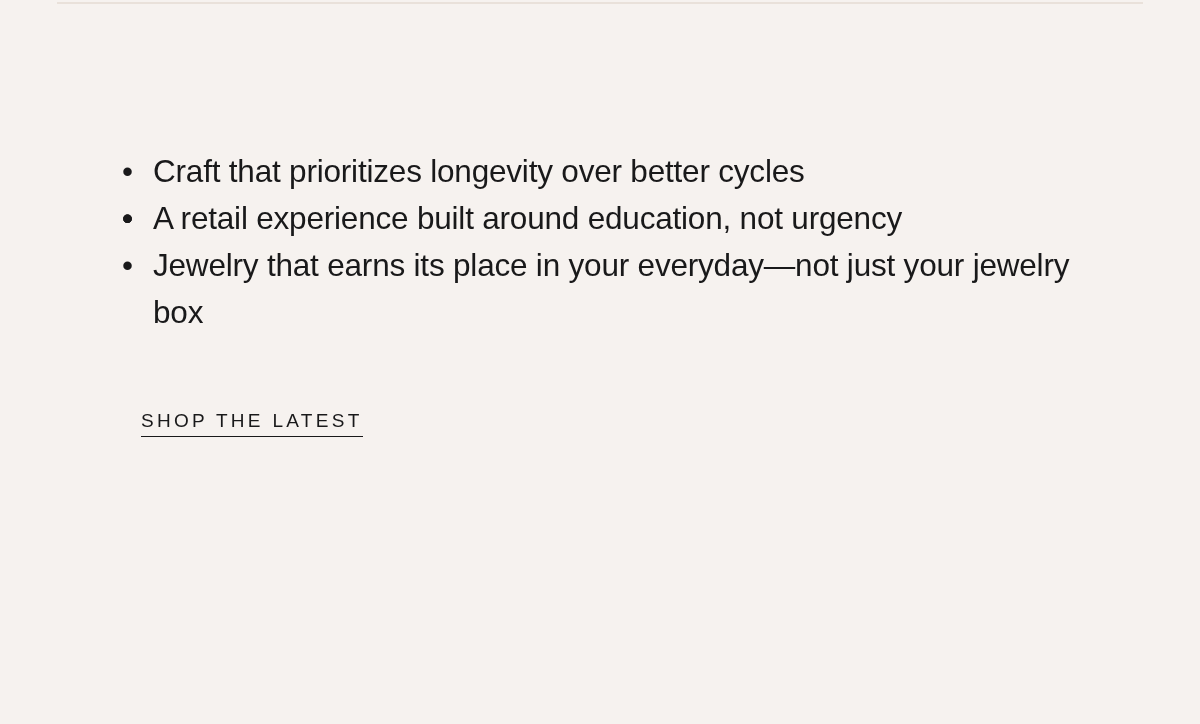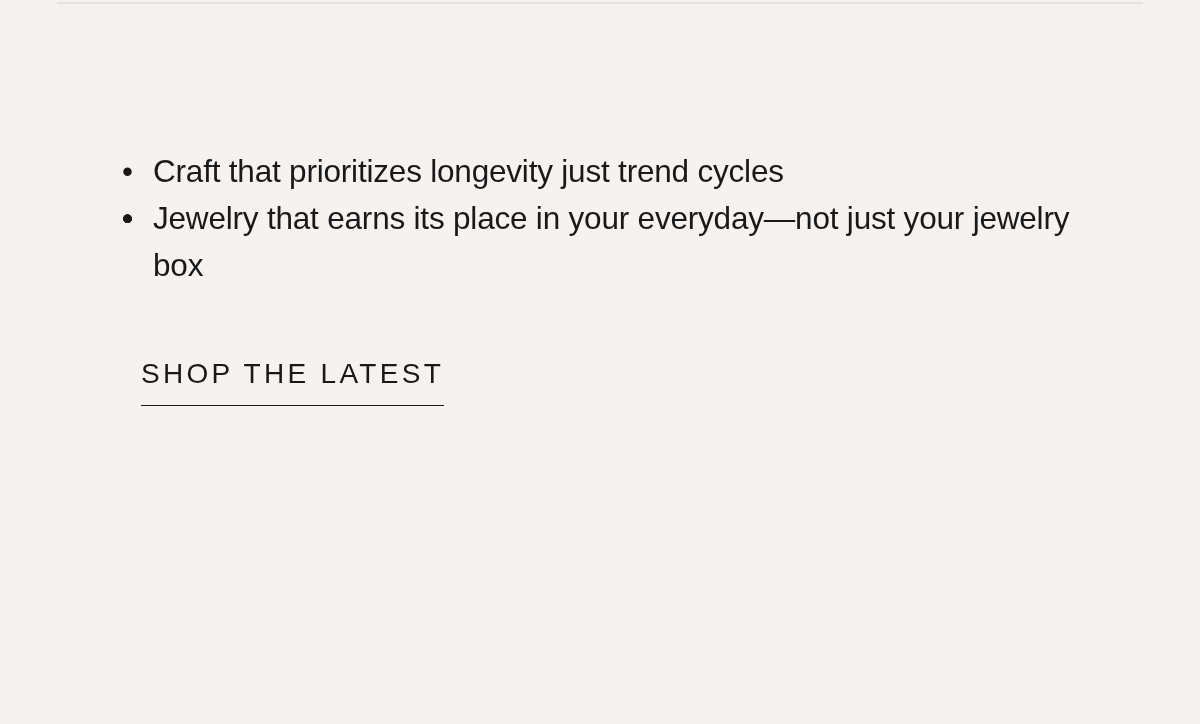--- a/index.html
+++ b/index.html
@@ -61,50 +61,51 @@
     color: #19191a;
   }
 
   .cta-wrap {
     margin-top: 70px;
     padding-left: 19px;
   }
 
   .cta-link {
     display: inline-block;
-    font-size: 28px;
+    font-size: 19px;
     line-height: 30px;
     letter-spacing: 3.3px;
     color: #19191a;
     text-decoration: none;
     border-bottom: 1.6px solid #19191a;
-    padding-bottom: 16px;
+    padding-bottom: 0;
     font-weight: 400;
   }
 </style>
 </head>
 <body>
 
 <div class="top-rule"></div>
 
 <div class="content">
 
   <ul class="benefits-list">
     <li class="benefit-item">
       <span class="bullet">•</span>
-      <span>Craft that prioritizes longevity just trend cycles</span>
+      <span>Craft that prioritizes longevity over better cycles</span>
     </li>
     <li class="benefit-item">
       <span class="bullet">•</span>
     </li>
     <li class="benefit-item">
       <span class="bullet">•</span>
     </li>
     <li class="benefit-item">
       <span class="bullet">•</span>
+      <span>A retail experience built around education, not urgency</span>
     </li>
     <li class="benefit-item">
       <span class="bullet">•</span>
       <span>Jewelry that earns its place in your everyday—not just your jewelry box</span>
     </li>
   </ul>
 
   <div class="cta-wrap">
     <a href="#" class="cta-link">SHOP THE LATEST</a>
   </div>

